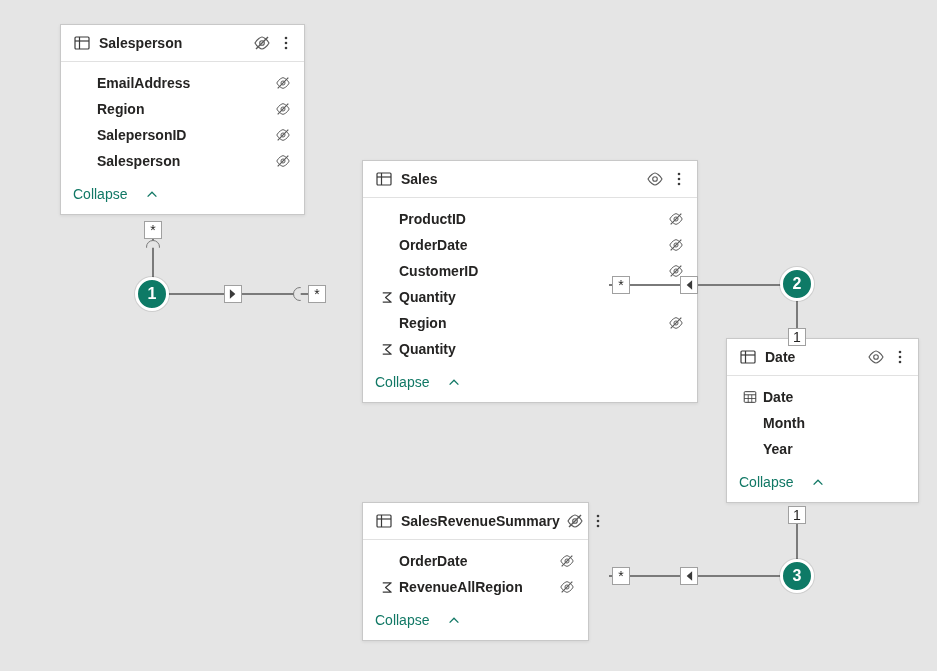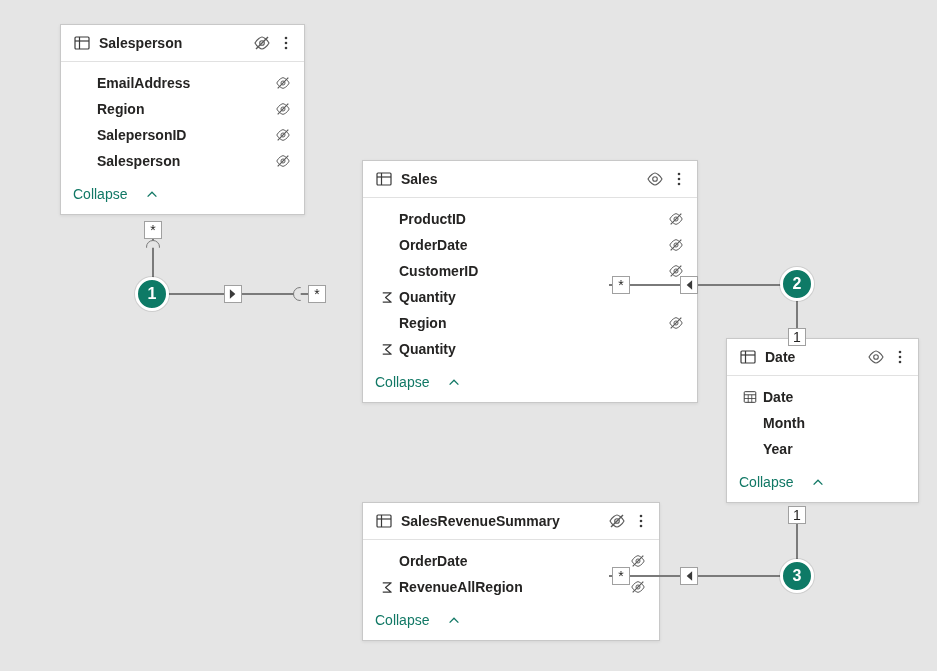--- a/index.html
+++ b/index.html
@@ -386,21 +386,21 @@
     <div class="collapse-link">
         <span>Collapse</span>
         <span class="chev">
           <svg width="14" height="14" viewBox="0 0 16 16">
             <use href="#ic-chev-up"></use>
           </svg>
         </span>
       </div>
   </div>
 
-  <div class="table-card" style="left:326px; top:502px; width:298px;">
+  <div class="table-card" style="left:326px; top:502px; width:227px;">
     <div class="tcard-header">
       <span class="table-icon">
           <svg width="18" height="18" viewBox="0 0 18 18">
             <use href="#ic-table"></use>
           </svg>
         </span>
       <span class="title">SalesRevenueSummary</span>
       <span class="vis-icon">
           <svg width="18" height="18" viewBox="0 0 18 18">
             <use href="#ic-eye-off"></use>

